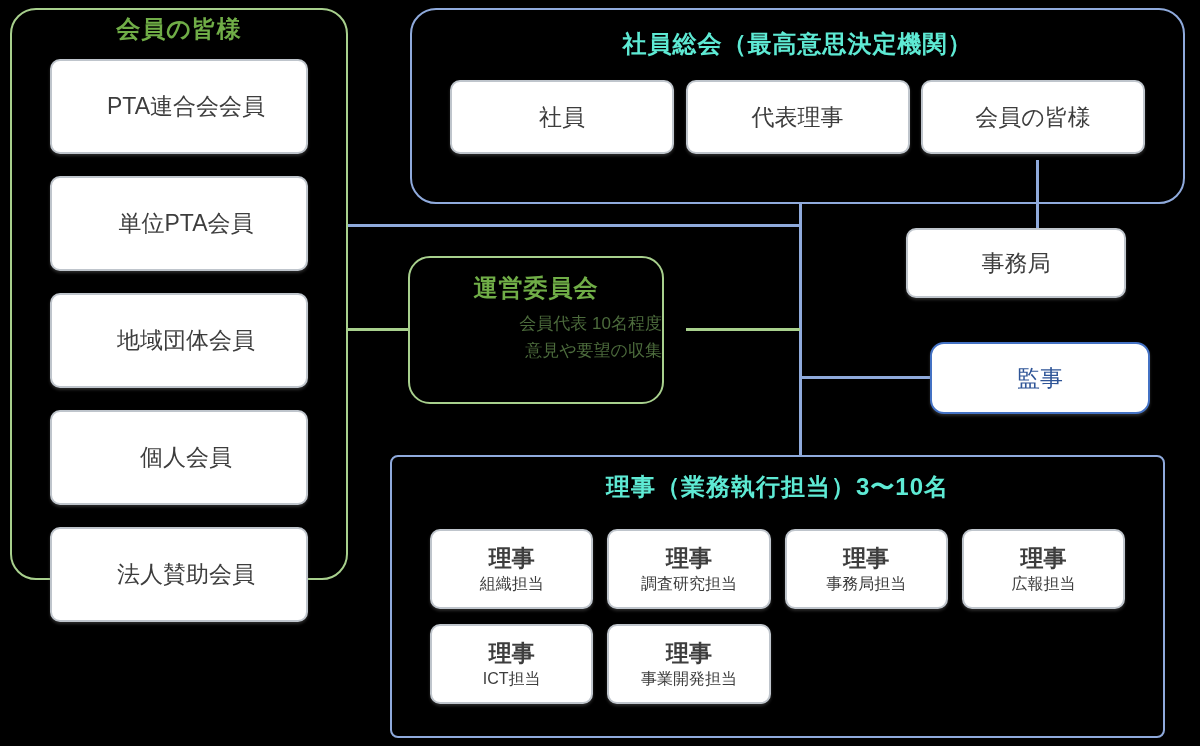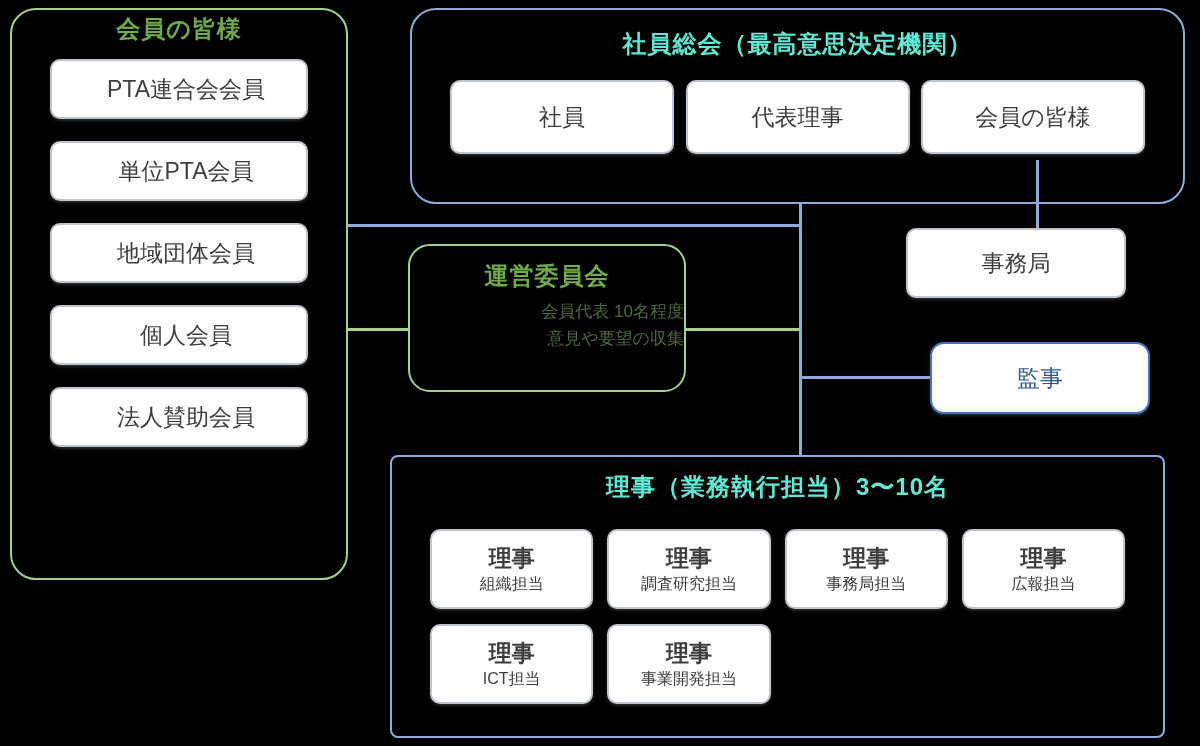--- a/index.html
+++ b/index.html
@@ -31,21 +31,21 @@
     color:#3d3d3d;
     display:flex;flex-direction:column;align-items:center;justify-content:center;
     font-size:23px;
     box-shadow:0 2px 3px rgba(120,120,120,.35);
   }
   
   .members .group-title{margin-top:3px;}
   .members .vstack{
     display:flex;flex-direction:column;align-items:center;gap:22px;margin-top:14px;
   }
-  .members .node{width:258px;height:60px;padding-left:14px;}
+  .members .node{width:258px;height:95px;padding-left:14px;}
   
   .assembly .group-title{margin-top:18px;}
   .assembly .hrow{
     display:flex;justify-content:space-between;padding:0 38px;margin-top:20px;
   }
   .assembly .node{width:224px;height:74px;}
   
   .steering .group-title{margin-top:14px;}
   .steering .note{
     margin-top:6px;text-align:right;font-size:17px;line-height:27px;color:#4c6b3c;
@@ -108,21 +108,21 @@
       </div>
       <div class="node">
         <span>代表理事</span>
       </div>
       <div class="node">
         <span>会員の皆様</span>
       </div>
     </div>
   </section>
 
-  <section class="group green-frame steering" style="left:408px;top:244px;width:278px;height:148px;border-radius:22px;">
+  <section class="group green-frame steering" style="left:408px;top:256px;width:256px;height:148px;border-radius:22px;">
     <h2 class="group-title green">運営委員会</h2>
     <div class="note">
       <div>会員代表 10名程度</div>
       <div>意見や要望の収集</div>
     </div>
   </section>
 
   <div class="node secretariat">
     <span>事務局</span>
   </div>

